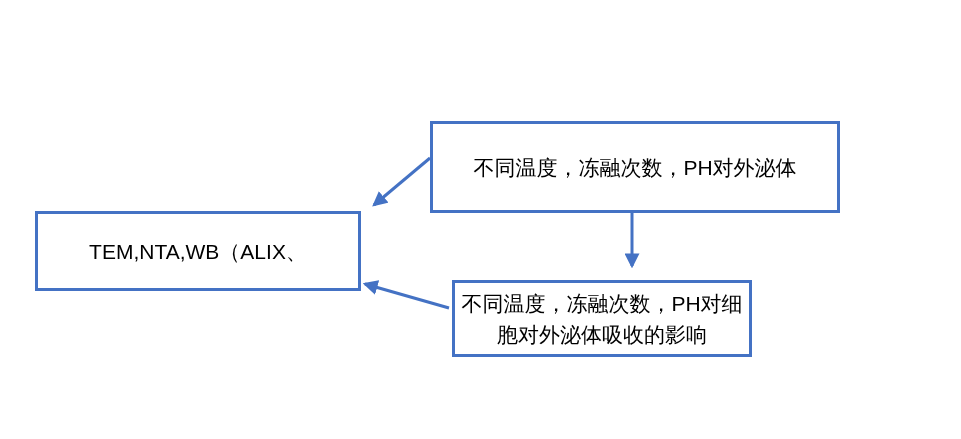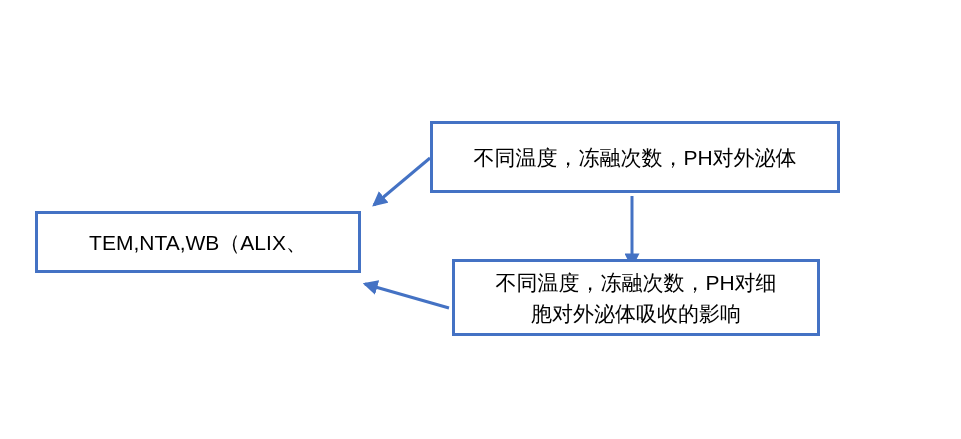--- a/index.html
+++ b/index.html
@@ -31,23 +31,23 @@
     display: flex;
     flex-direction: column;
     justify-content: center;
     align-items: center;
     text-align: center;
     color: var(--text, #000000);
     font-size: 21px;
     line-height: 31px;
     white-space: nowrap;
   }
-  .box-top    { left: 430px; top: 121px; width: 410px; height: 72px; }
-  .box-left   { left: 35px;  top: 211px; width: 326px; height: 62px; gap: 8px; }
-  .box-bottom { left: 452px; top: 259px; width: 368px; height: 77px; align-items: center; }
+  .box-top    { left: 430px; top: 121px; width: 410px; height: 92px; }
+  .box-left   { left: 35px;  top: 211px; width: 326px; height: 80px; gap: 8px; }
+  .box-bottom { left: 452px; top: 280px; width: 300px; height: 77px; align-items: center; }
 </style>
 </head>
 <body>
 
 <div class="canvas">
 
   <svg class="arrows" width="961" height="439" viewBox="0 0 961 439" xmlns="http://www.w3.org/2000/svg">
     <defs>
       <marker id="arrowhead" markerWidth="5" markerHeight="5" refX="4.2" refY="2.5" orient="auto">
         <path d="M0,0 L5,2.5 L0,5 Z" fill="#4472C4"></path>

